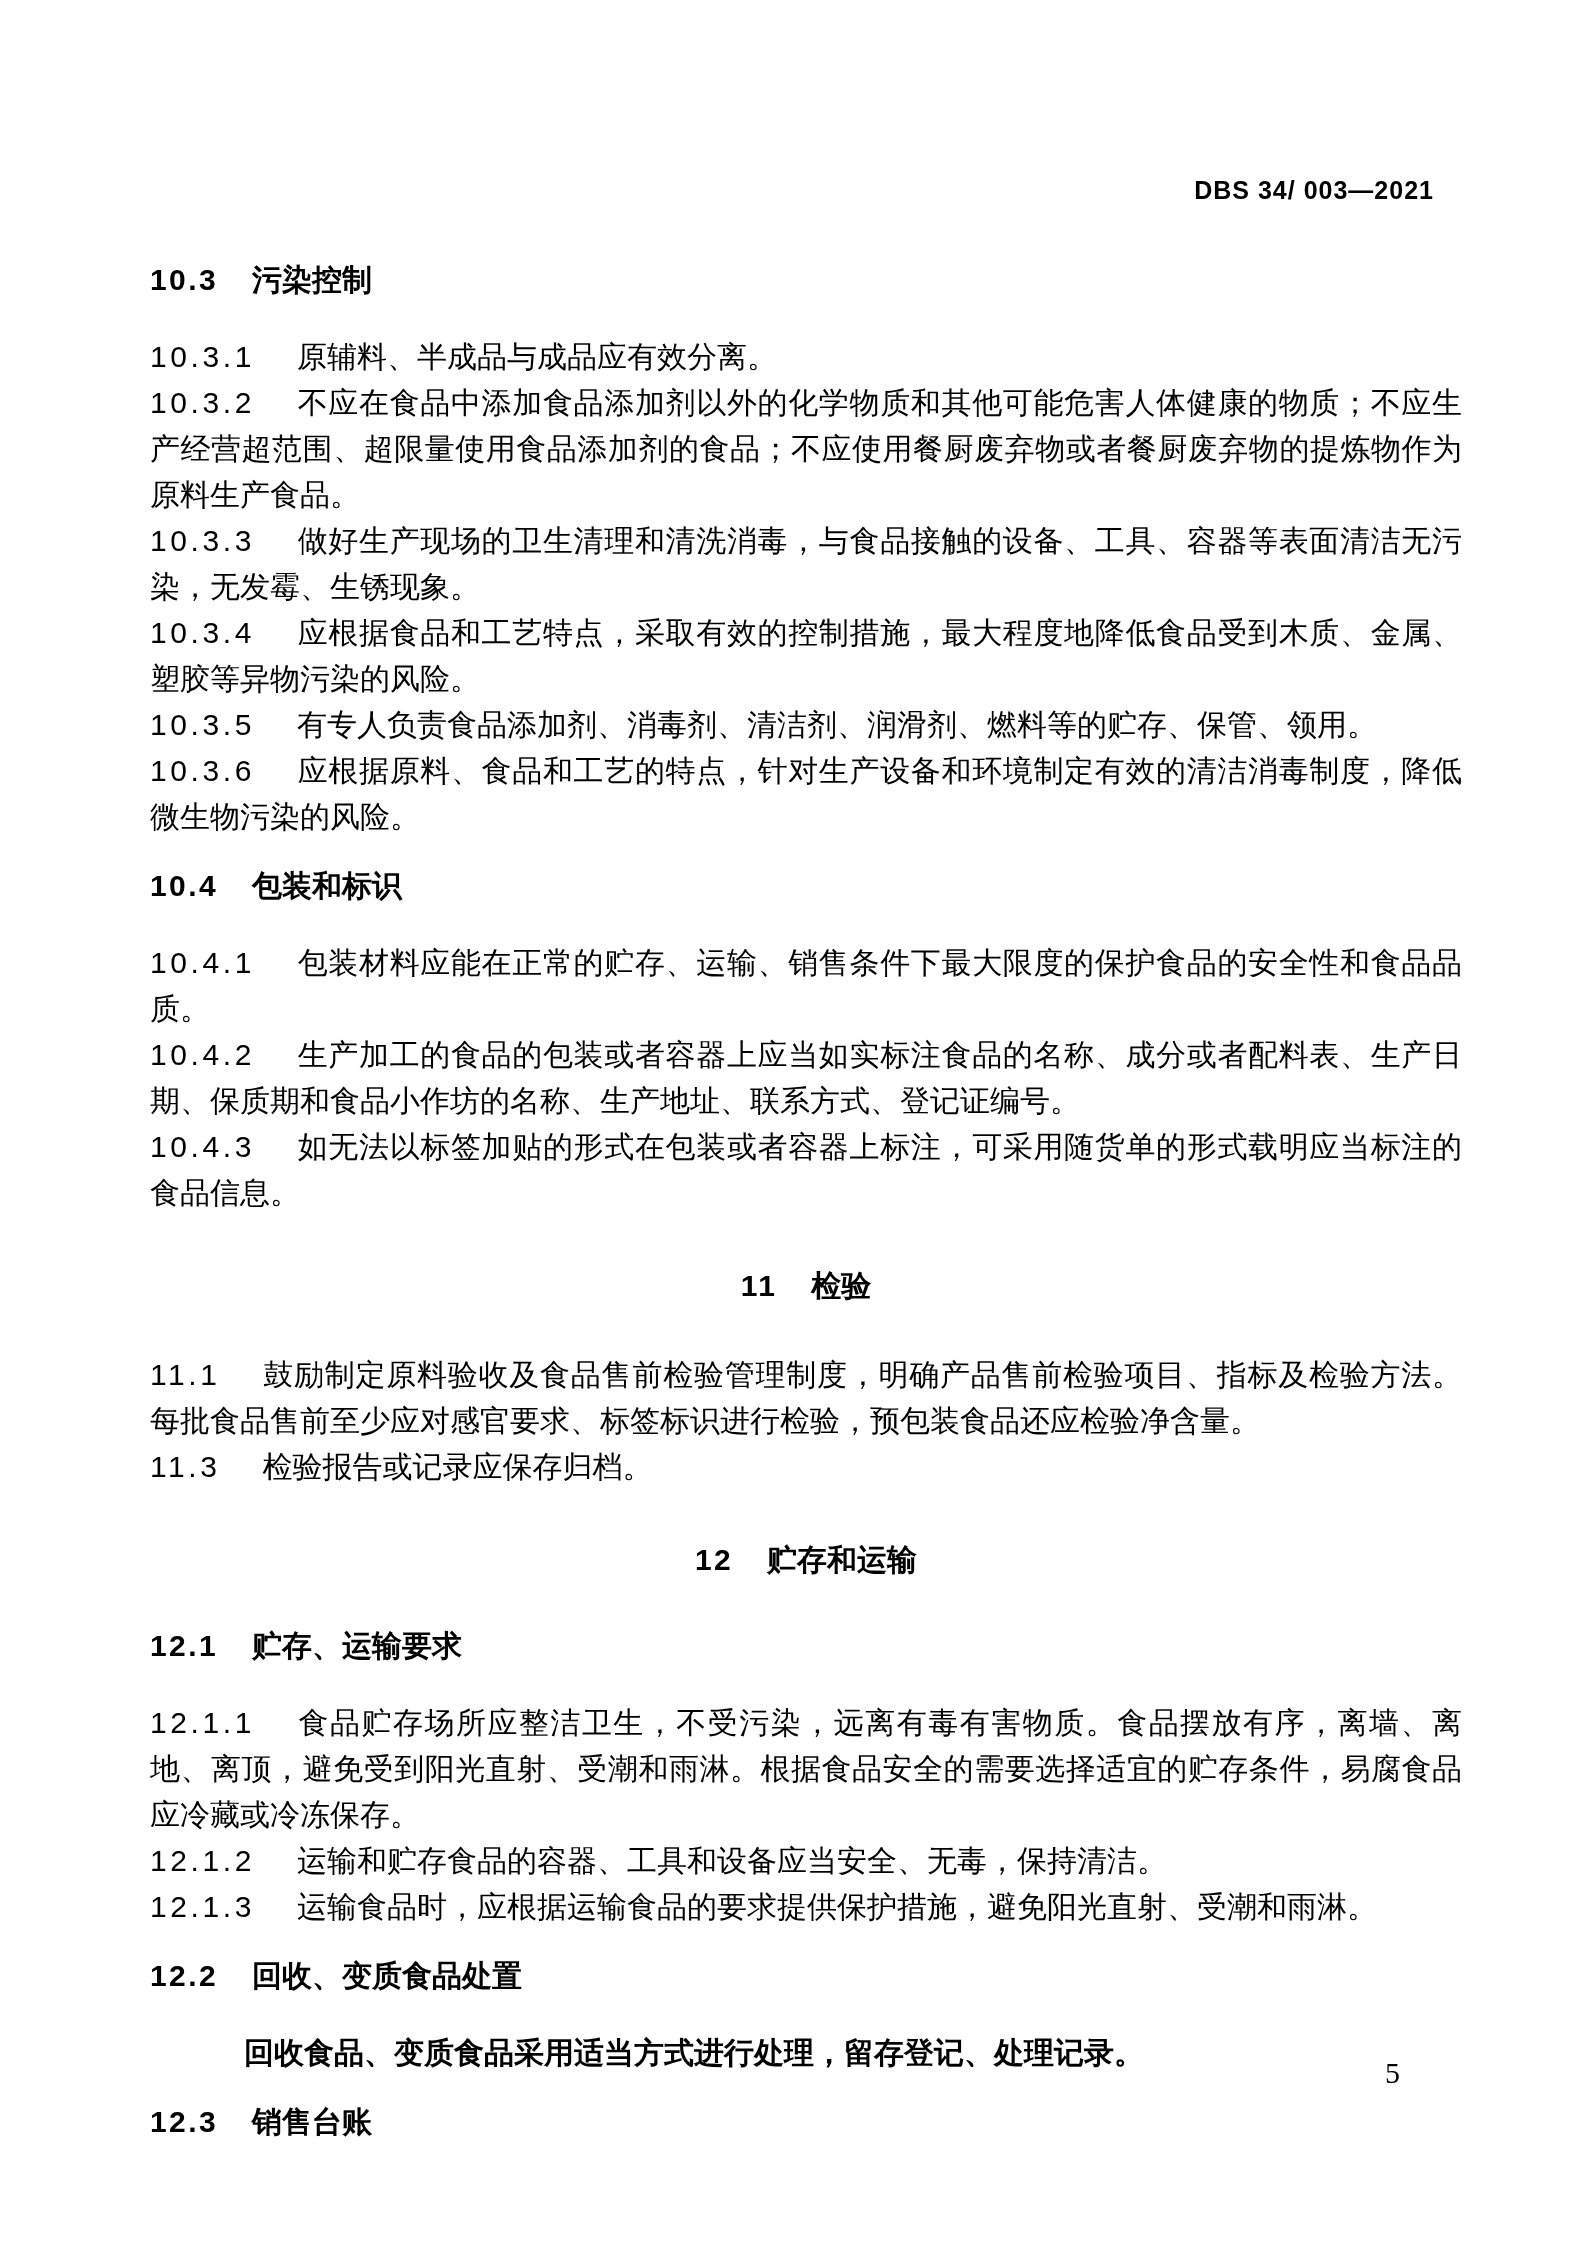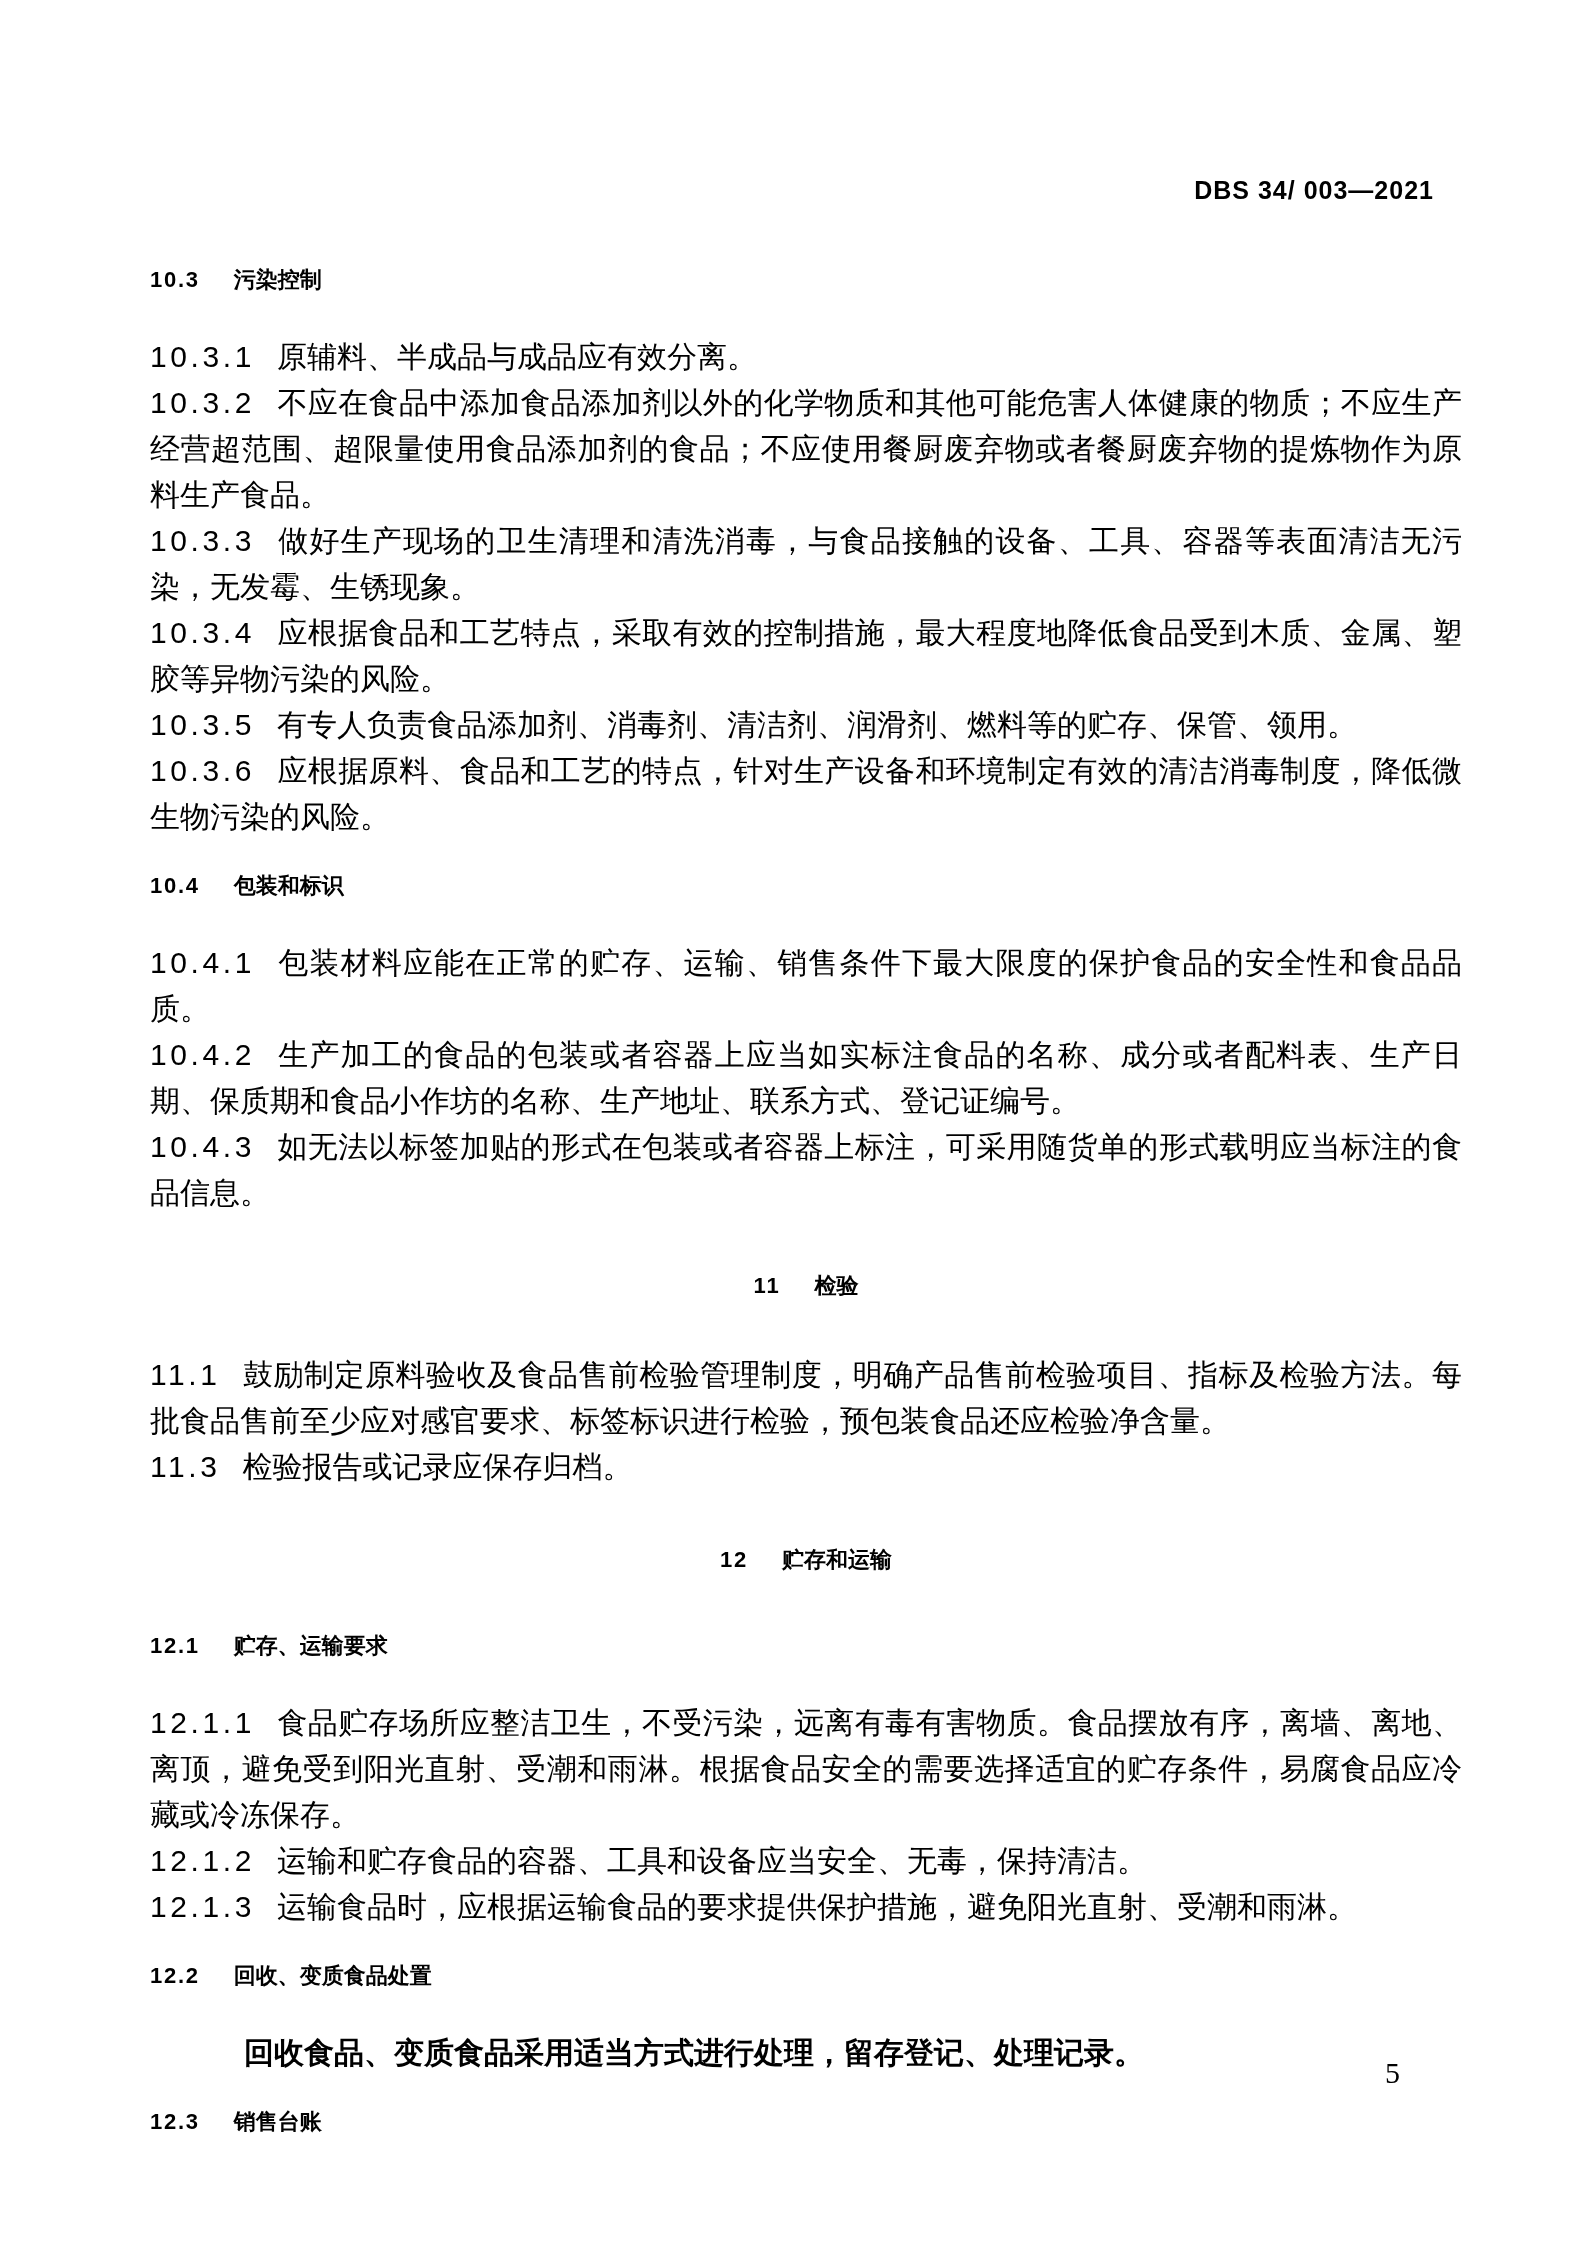--- a/index.html
+++ b/index.html
@@ -22,35 +22,35 @@
     font-weight: 600;
     font-size: 25px;
     letter-spacing: 1px;
     line-height: 40px;
     margin-bottom: 50px;
     padding-right: 28px;
   }
   .h1, .h2 {
     font-family: "Liberation Sans", "DejaVu Sans", sans-serif;
     font-weight: bold;
-    font-size: 22px;
+    font-size: 30px;
     line-height: 40px;
   }
   .h2 { margin: 26px 0 34px 0; }
   .h1 { margin: 50px 0 46px 0; text-align: center; }
   .hnum { margin-right: 34px; letter-spacing: 0.08em; }
   .clause {
     line-height: 46px;
     text-align: justify;
     margin: 0;
   }
   .clause .num {
     font-family: "Liberation Sans", "DejaVu Sans", sans-serif;
     letter-spacing: 0.12em;
-    margin-right: 22px;
+    margin-right: 42px;
     white-space: nowrap;
   }
   .para {
     line-height: 46px;
     text-align: justify;
     text-indent: 78px;
     margin: 16px;
     font-weight: bold;
   }
   .page-number {

